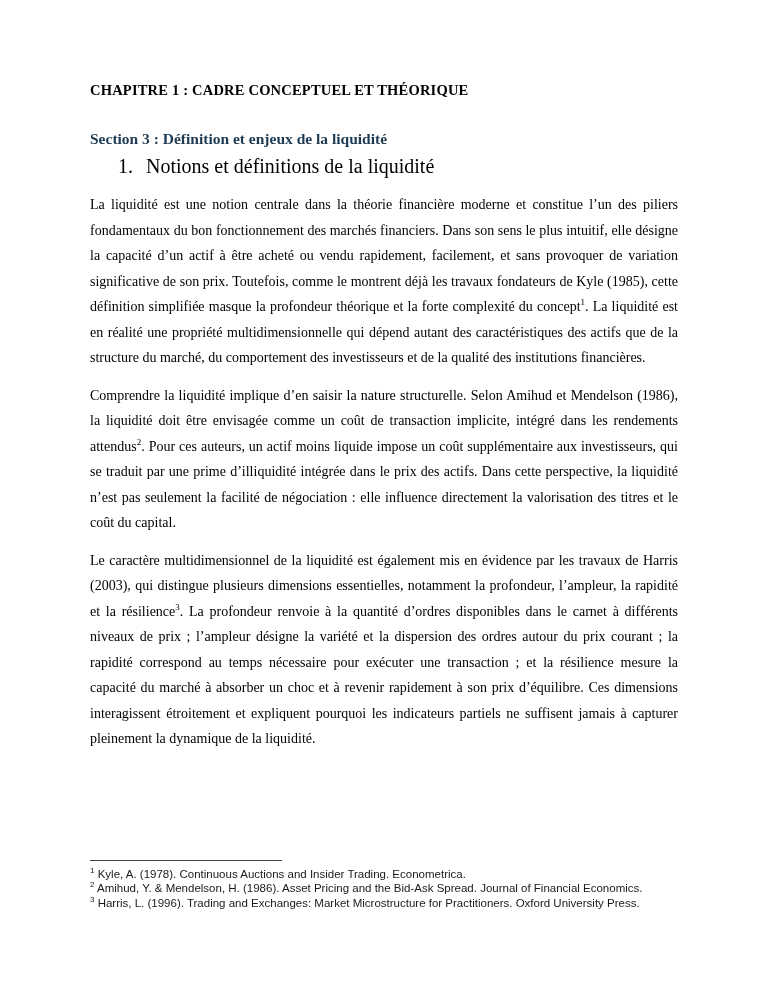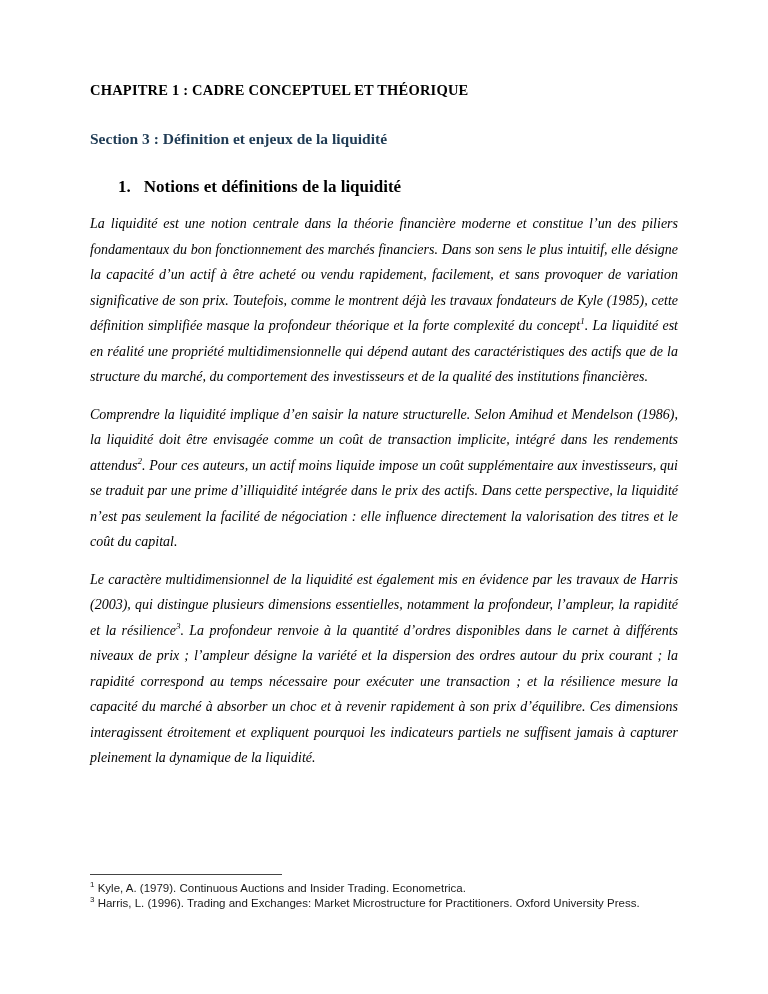--- a/index.html
+++ b/index.html
@@ -17,29 +17,28 @@
   }
   .chapter-title {
     font-size:14.5px; font-weight:bold; letter-spacing:.2px;
   }
   .section-title {
     margin-top:31px;
     font-size:15.5px; font-weight:bold;
     color:var(--heading-color);
   }
   .subsection {
-    margin-top:29px; padding-left:28px;
-    font-size:17px; font-weight:bold;
+    margin-top:7px; padding-left:28px;
+    font-size:20px; font-weight:normal;
   }
   .subsection .num { display:inline-block; margin-right:13px; }
   .body-para {
     margin-top:12px;
     font-size:14px; line-height:25.5px;
     text-align:justify;
-    font-style:italic;
   }
   .body-para.first { margin-top:14px; }
   sup.fn-ref {
     font-size:9px; line-height:0; vertical-align:super;
   }
   .footnote-area { margin-top:auto; }
   .footnote-sep {
     width:192px; height:0;
     border-top:1px solid #444;
     margin-bottom:6px;
@@ -74,20 +73,23 @@
 
   <p class="body-para">
     <span>Le caractère multidimensionnel de la liquidité est également mis en évidence par les travaux de Harris (2003), qui distingue plusieurs dimensions essentielles, notamment la profondeur, l’ampleur, la rapidité et la résilience</span><sup class="fn-ref">3</sup><span>. La profondeur renvoie à la quantité d’ordres disponibles dans le carnet à différents niveaux de prix ; l’ampleur désigne la variété et la dispersion des ordres autour du prix courant ; la rapidité correspond au temps nécessaire pour exécuter une transaction ; et la résilience mesure la capacité du marché à absorber un choc et à revenir rapidement à son prix d’équilibre. Ces dimensions interagissent étroitement et expliquent pourquoi les indicateurs partiels ne suffisent jamais à capturer pleinement la dynamique de la liquidité.</span>
   </p>
 
 
   <div class="footnote-area">
     <div class="footnote-sep"></div>
 
     <p class="footnote">
-      <sup>1</sup> <span>Kyle, A. (1979). Continuous Auctions and Insider Trading. Econometrica.</span>
+      <sup>1</sup> <span>Kyle, A. (1978). Continuous Auctions and Insider Trading. Econometrica.</span>
+    </p>
+    <p class="footnote">
+      <sup>2</sup> <span>Amihud, Y. &amp; Mendelson, H. (1986). Asset Pricing and the Bid-Ask Spread. Journal of Financial Economics.</span>
     </p>
     <p class="footnote">
       <sup>3</sup> <span>Harris, L. (1996). Trading and Exchanges: Market Microstructure for Practitioners. Oxford University Press.</span>
     </p>
   </div>
 
 </div>
 
 </body></html>

